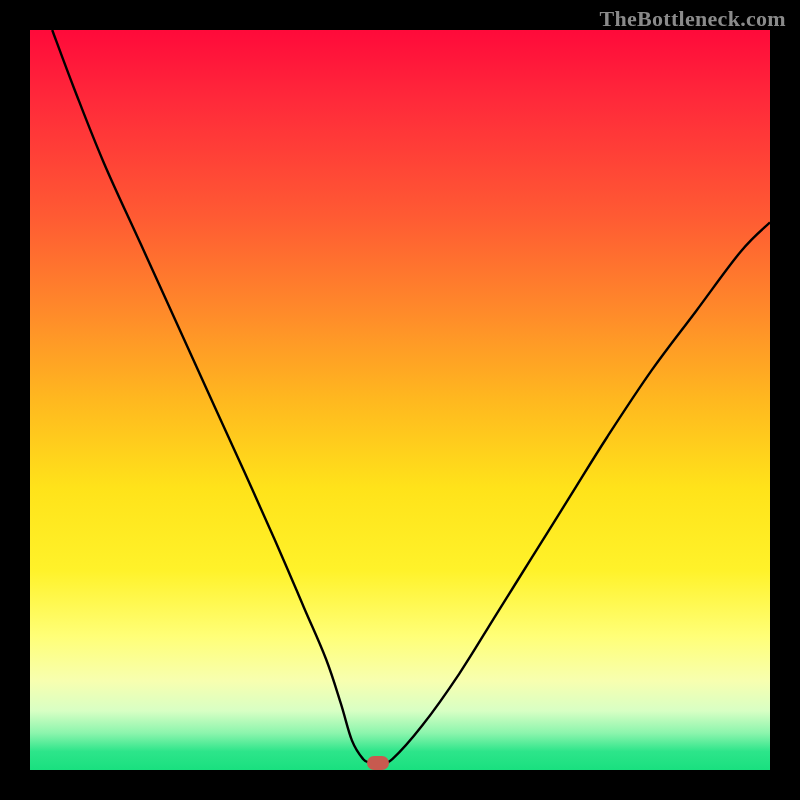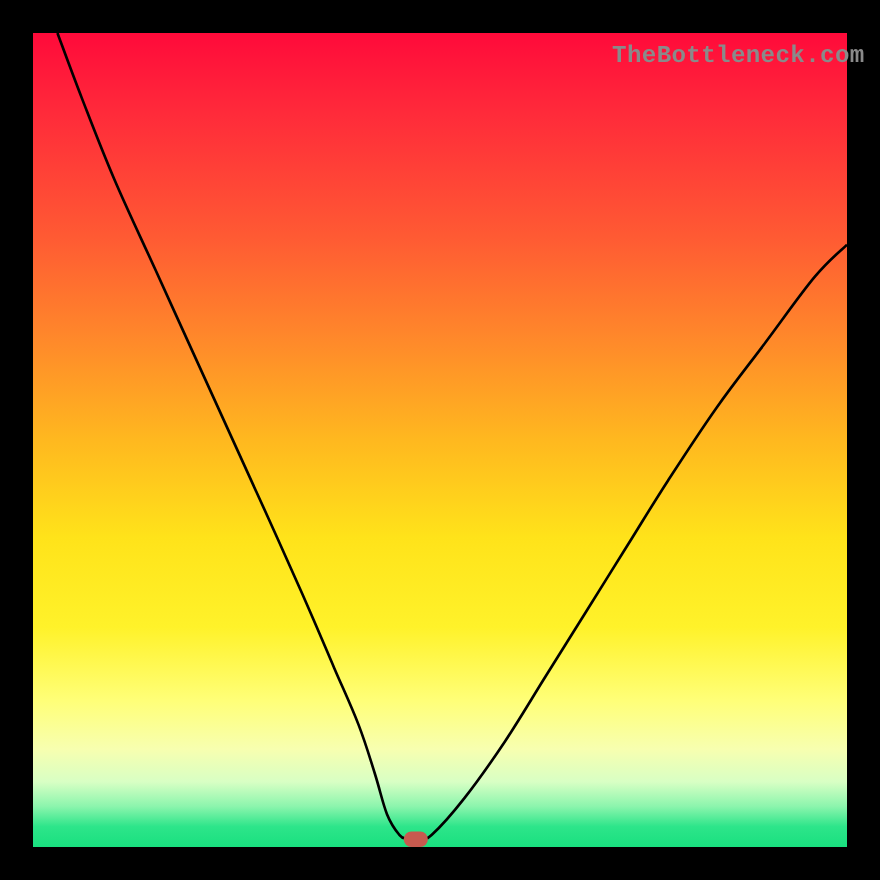--- a/index.html
+++ b/index.html
@@ -48,26 +48,25 @@
     width: 22px;
     height: 14px;
     border-radius: 7px;
     background: #c75a4f;
     transform: translate(-50%, -50%);
   }
   .watermark {
     position: absolute;
     top: 6px;
     right: 14px;
-    font-family: Liberation Mono, monospace;
+    font-family: Liberation Serif, serif;
     font-size: 22px;
     font-weight: bold;
     color: #8a8a8a;
     letter-spacing: 0.3px;
-    margin-top: 32px;
   }
 </style>
 </head>
 <body>
 
 <div class="canvas">
 
   <div class="plot-area">
     <svg class="curve-svg" viewBox="0 0 740 740" preserveAspectRatio="none">
       <path id="curve-path" class="curve-path" d="M 22.2 0 C 26.195999999999998 10.655999999999988, 35.076 35.223999999999926, 44.4 59.19999999999993 C 53.724 83.17599999999993, 62.012 105.22800000000004, 74 133.20000000000005 C 85.988 161.17200000000005, 97.68 185.29600000000002, 111 214.60000000000002 C 124.32 243.90400000000002, 134.68 266.696, 148 296 C 161.32 325.304, 171.68 348.096, 185 377.40000000000003 C 198.32 406.70400000000006, 210.012 432.16, 222 458.8 C 233.988 485.44, 242.276 504.08799999999997, 251.60000000000002 525.4 C 260.92400000000004 546.712, 265.808 558.552, 273.8 577.2 C 281.79200000000003 595.8480000000001, 289.34 611.684, 296 629 C 302.66 646.316, 306.13800000000003 658.7479999999999, 310.8 673.4 C 315.462 688.052, 317.904 700.41, 321.9 710.4 C 325.89599999999996 720.39, 329.67 724.904, 333 728.9 C 336.33 732.896, 337.07000000000005 731.934, 340.40000000000003 732.6 C 343.73 733.2660000000001, 347.504 733.2660000000001, 351.5 732.6 C 355.496 731.934, 355.27399999999994 735.56, 362.59999999999997 728.9 C 369.926 722.24, 380.21200000000005 710.918, 392.20000000000005 695.6 C 404.18800000000005 680.282, 415.88 663.78, 429.2 643.8 C 442.52 623.8199999999999, 452.88 605.912, 466.2 584.6 C 479.52 563.288, 489.88000000000005 546.712, 503.20000000000005 525.4 C 516.52 504.08799999999997, 526.8799999999999 487.512, 540.1999999999999 466.2 C 553.52 444.888, 562.548 429.644, 577.2 407 C 591.8520000000001 384.356, 605.616 363.044, 621.6 340.4 C 637.5840000000001 317.756, 650.016 302.512, 666 281.2 C 681.984 259.888, 697.0799999999999 237.984, 710.4 222 C 723.72 206.016, 734.672 197.72799999999998, 740 192.39999999999998"></path>

